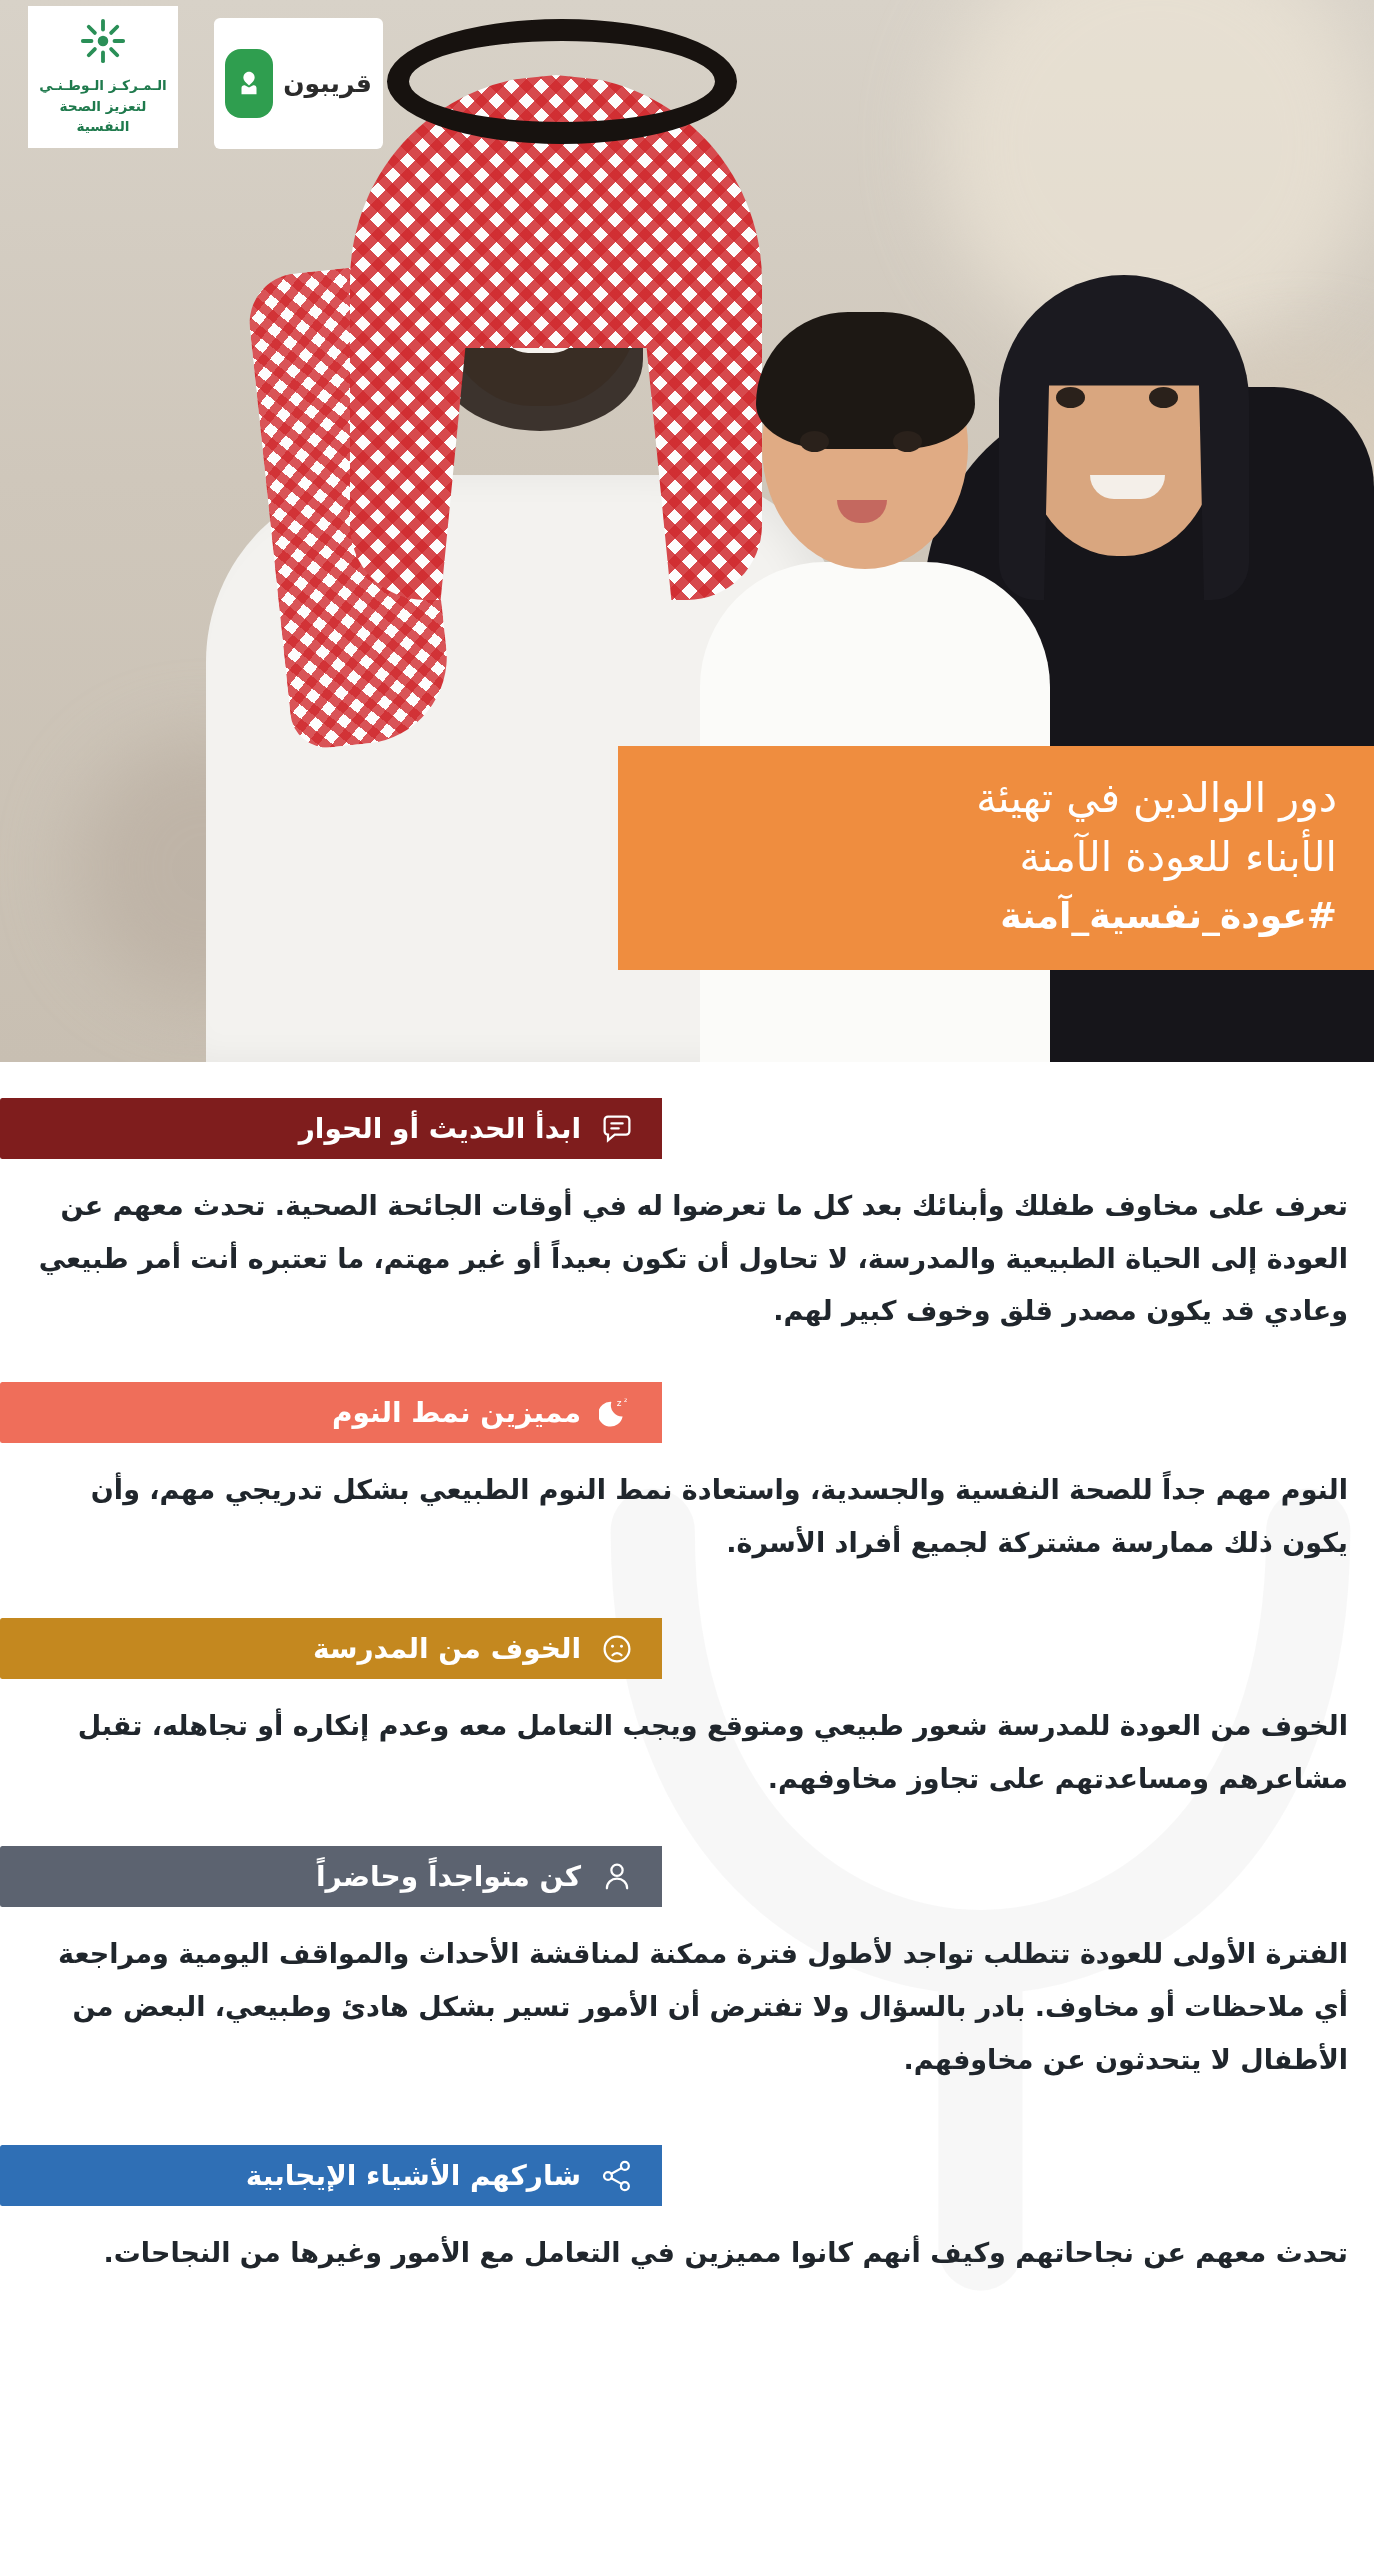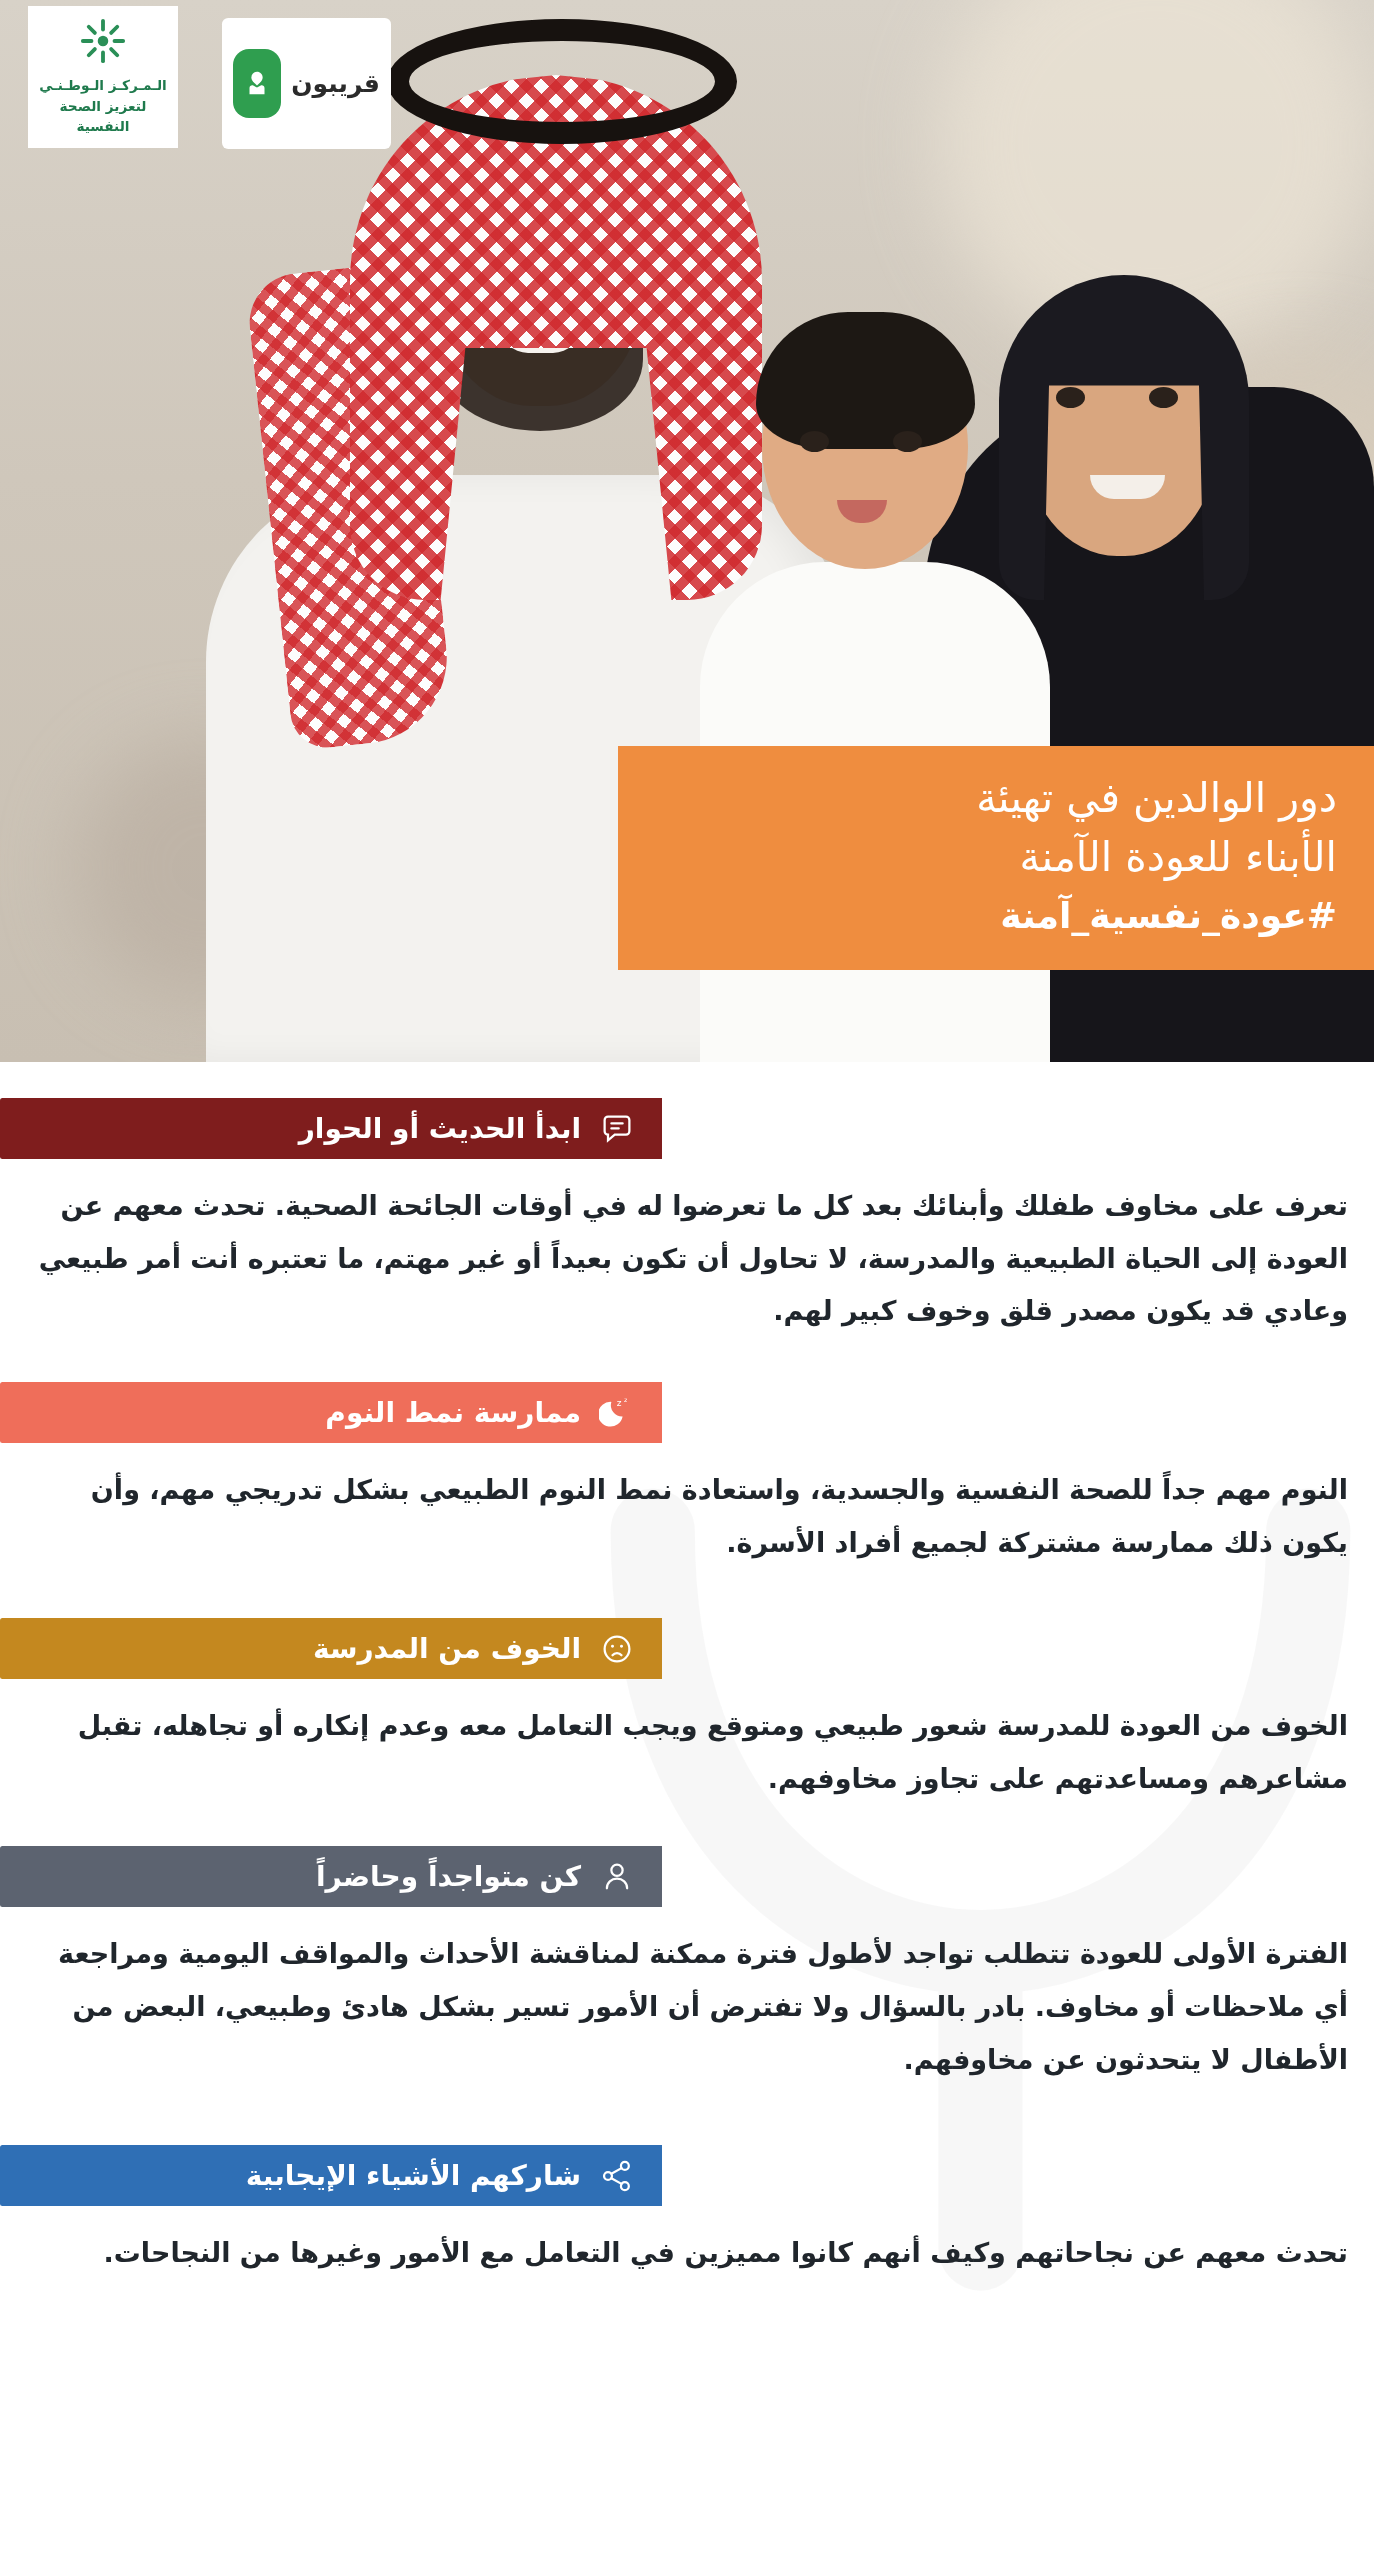--- a/index.html
+++ b/index.html
@@ -182,21 +182,21 @@
   .logo-nchp .caption {
     margin-top: 10px;
     color: #1f7a4d;
     font-size: 13.7px;
     font-weight: bold;
     line-height: 1.5;
     text-align: center;
     letter-spacing: 0.6px;
   }
   .logo-qaribon {
-    left: 222px; top: 17.5px;
+    left: 214px; top: 17.5px;
     width: 169px; height: 131px;
     border-radius: 6.2px;
     flex-direction: row;
     gap: 10px;
     padding: 0 11.2px;
   }
   .logo-qaribon .badge {
     width: 69px; height: 69px;
     background: #2f9e4f;
     border-radius: 16px;
@@ -391,21 +391,21 @@
 
     <div class="section s2">
       <div class="bar" style="background:#ef6e5a">
         <span class="bar-icon">
           <svg viewBox="0 0 64 64">
             <path d="M42 40A20 20 0 0122 14a22 22 0 1020 26z" fill="#ffffff"></path>
             <text x="40" y="22" font-size="16" fill="#ffffff" font-family="DejaVu Sans, sans-serif">z</text>
             <text x="50" y="14" font-size="11" fill="#ffffff" font-family="DejaVu Sans, sans-serif">z</text>
           </svg>
         </span>
-        <span class="bar-title">ممارسة نمط النوم</span>
+        <span class="bar-title">مميزين نمط النوم</span>
       </div>
       <p class="body-text">النوم مهم جداً للصحة النفسية والجسدية، واستعادة نمط النوم الطبيعي بشكل تدريجي مهم، وأن يكون ذلك ممارسة مشتركة لجميع أفراد الأسرة.</p>
     </div>
 
     <div class="section s3">
       <div class="bar" style="background:#c4881f">
         <span class="bar-icon">
           <svg viewBox="0 0 64 64" fill="none" stroke="#fff" stroke-width="4" stroke-linecap="round">
             <circle cx="32" cy="32" r="22"></circle>
             <circle cx="24" cy="27" r="2.6" fill="#fff" stroke="none"></circle>

